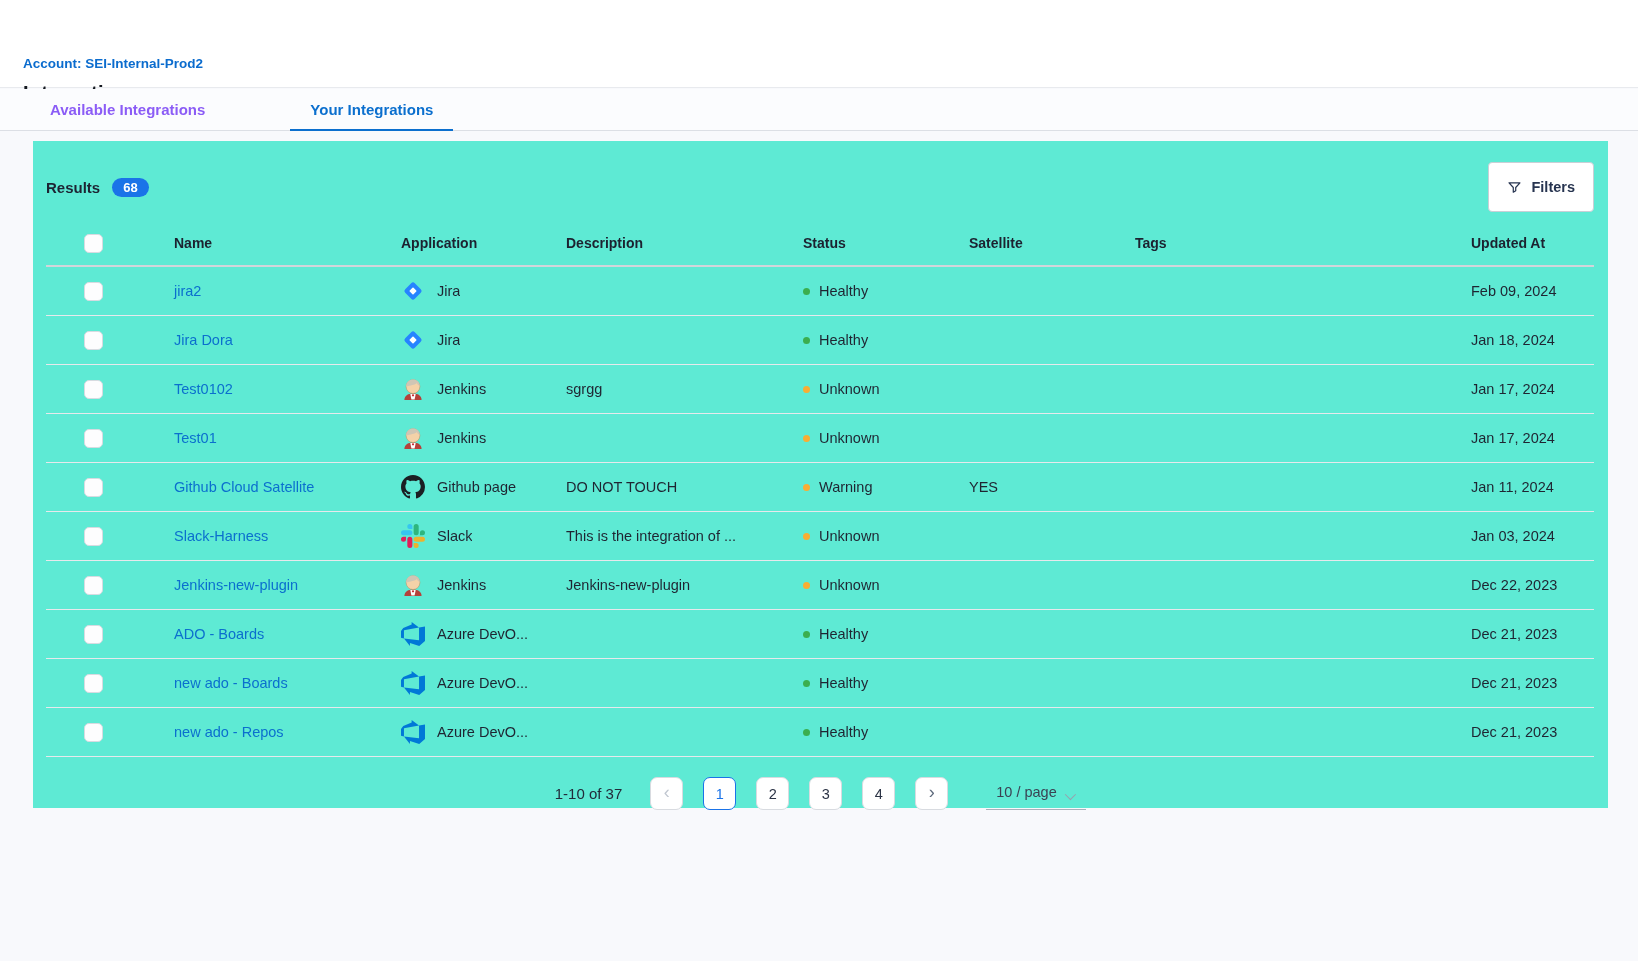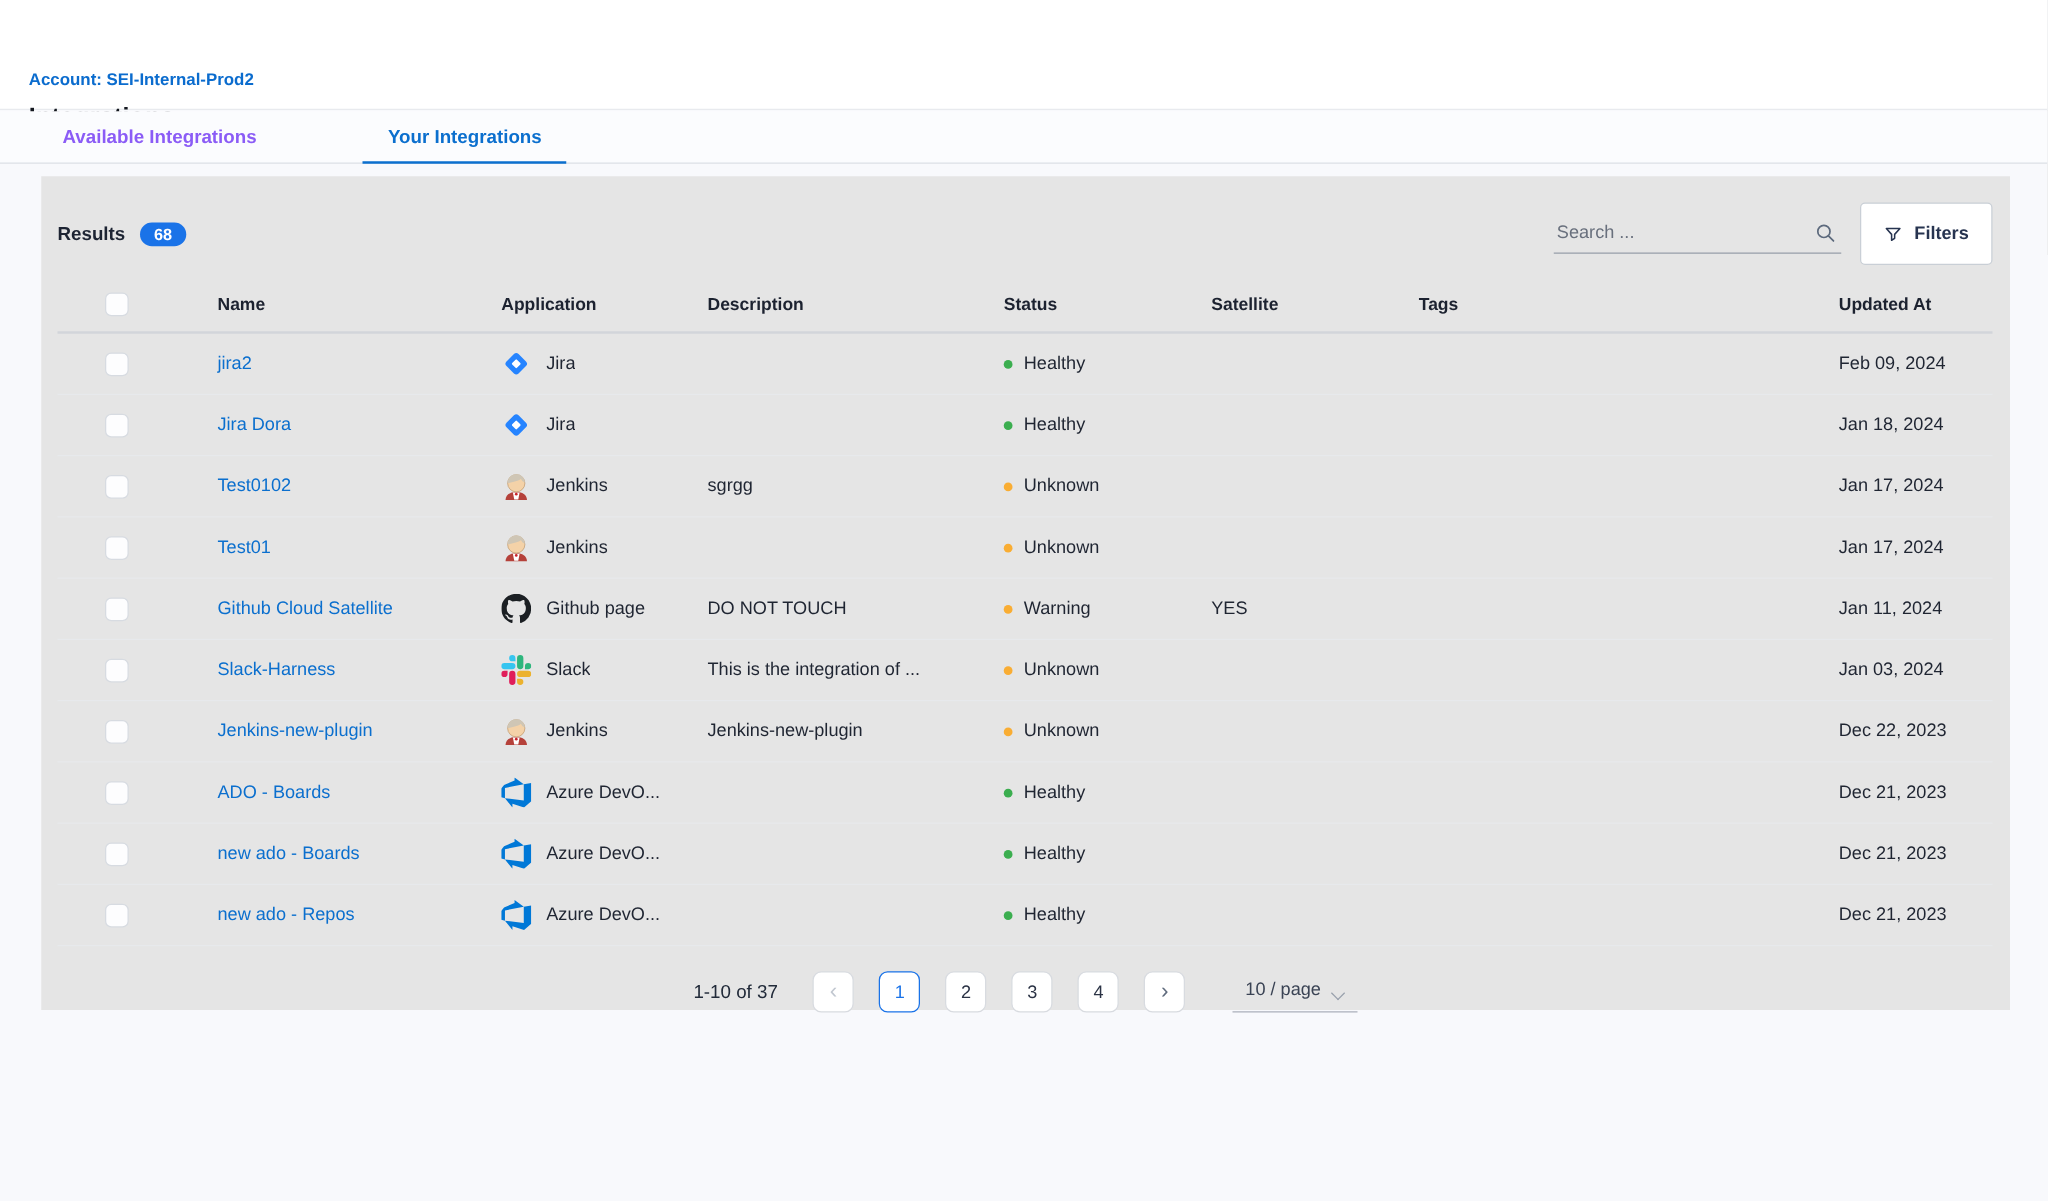--- a/index.html
+++ b/index.html
@@ -27,21 +27,21 @@
     display:flex;align-items:center;padding:0 20px;font-size:15px;font-weight:600;
     color:#8b5cf6;cursor:pointer;position:relative;
   }
   .tab.active{color:#0b6fce;}
   .tab.active::after{
     content:"";position:absolute;left:0;right:0;bottom:-1px;height:2.5px;background:#0b6fce;
   }
   .tab + .tab{margin-left:65px;}
   
   .card{
-    position:absolute;left:33px;top:141px;width:1575px;height:667px;background:#e5e5e5;
+    position:absolute;left:33px;top:141px;width:1575px;height:667px;background:#5eead4;
     box-sizing:border-box;
   }
   
   .toolbar{
     display:flex;align-items:center;justify-content:space-between;
     padding:26px 14px 0 13px;height:40px;box-sizing:content-box;
   }
   .results-wrap{display:flex;align-items:center;gap:12px;}
   .results-label{font-size:15px;font-weight:700;color:#1d2433;}
   .results-badge{
@@ -167,26 +167,20 @@
 </div>
 
 <div class="card">
 
   <div class="toolbar">
     <div class="results-wrap">
       <span class="results-label">Results</span>
       <span class="results-badge">68</span>
     </div>
     <div class="search-filter">
-      <div class="search-box">
-        <input type="text" placeholder="Search ..." style="">
-        <svg class="search-icon">
-            <use href="#sym-search"></use>
-          </svg>
-      </div>
       <button class="filters-btn">
         <svg width="15" height="15">
             <use href="#sym-funnel"></use>
           </svg>
         <span>Filters</span>
       </button>
     </div>
   </div>
 
   <div class="table">

